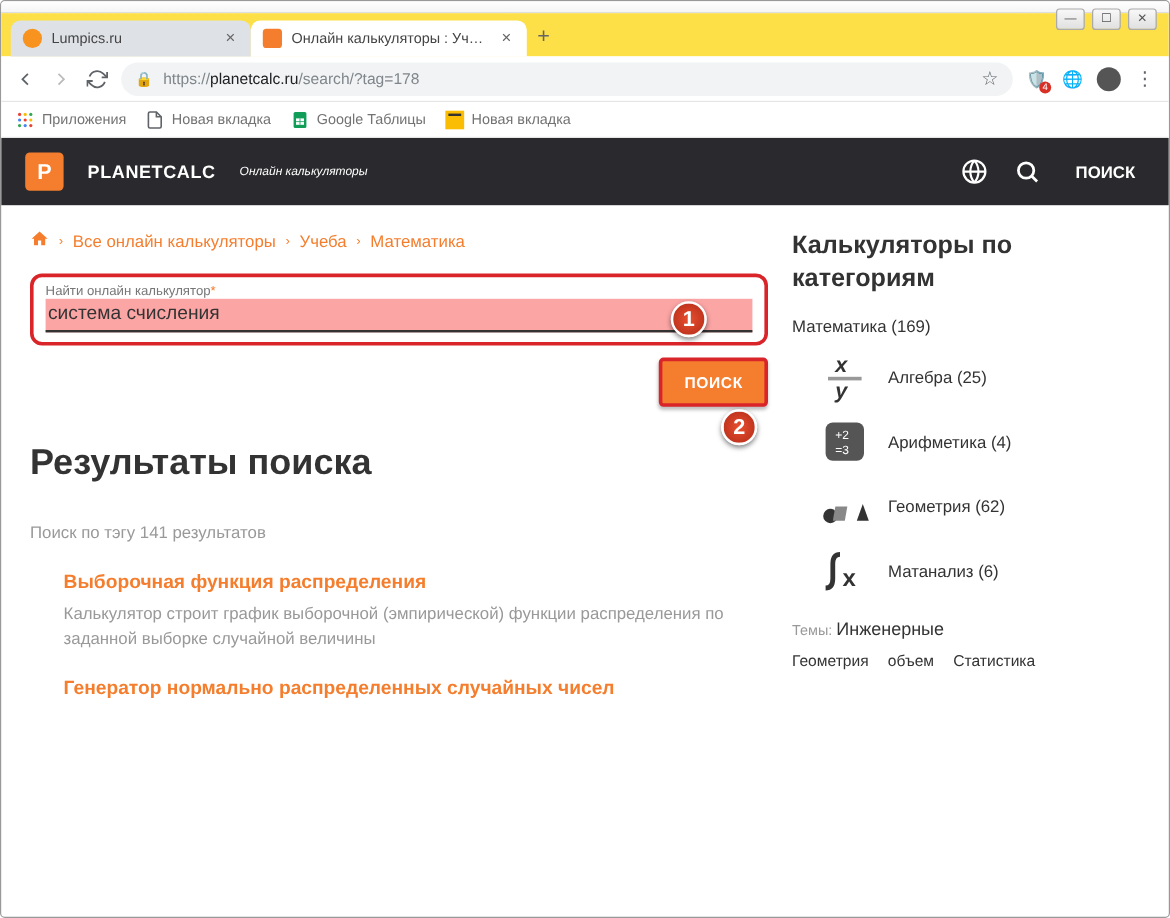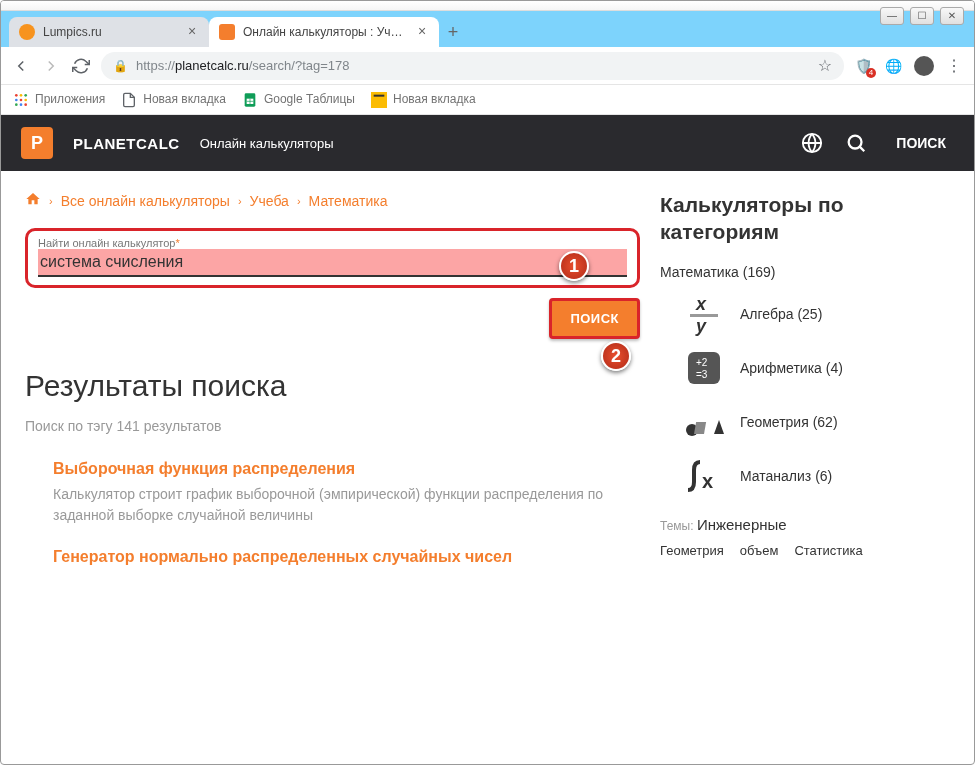--- a/index.html
+++ b/index.html
@@ -4,21 +4,21 @@
 <style>
 * { margin: 0; padding: 0; box-sizing: border-box; font-family: Arial, sans-serif; }
 body { width: 975px; height: 765px; background: #fff; border: 1px solid #999; border-radius: 4px; overflow: hidden; position: relative; }
 
 
 .titlebar { height: 10px; background: linear-gradient(#fff, #f5f5f5); border-bottom: 1px solid #ddd; }
 .win-controls { position: absolute; top: 6px; right: 10px; display: flex; gap: 6px; }
 .win-btn { width: 24px; height: 18px; background: linear-gradient(#f8f8f8, #e0e0e0); border: 1px solid #aaa; border-radius: 3px; font-size: 10px; text-align: center; line-height: 16px; color: #555; }
 
 
-.tabbar { height: 36px; background: #7dd3fc; display: flex; align-items: flex-end; padding-left: 8px; padding-top: 16px; }
+.tabbar { height: 36px; background: #fde047; display: flex; align-items: flex-start; padding-left: 8px; padding-top: 6px; }
 .tab { display: flex; align-items: center; height: 30px; padding: 0 10px; background: #dee1e6; border-radius: 8px 8px 0 0; min-width: 200px; max-width: 230px; font-size: 12px; color: #444; position: relative; }
 .tab.active { background: #fff; }
 .tab-favicon { width: 16px; height: 16px; border-radius: 50%; margin-right: 8px; flex-shrink: 0; }
 .tab-title { flex: 1; white-space: nowrap; overflow: hidden; text-overflow: ellipsis; }
 .tab-close { width: 14px; height: 14px; color: #666; font-size: 14px; text-align: center; line-height: 12px; margin-left: 6px; }
 .new-tab { width: 28px; height: 28px; font-size: 18px; color: #666; text-align: center; line-height: 26px; }
 
 
 .addrbar { height: 38px; background: #fff; display: flex; align-items: center; padding: 0 10px; gap: 10px; border-bottom: 1px solid #e5e5e5; }
 .nav-icon { width: 20px; height: 20px; color: #5f6368; display: flex; align-items: center; justify-content: center; }
@@ -32,21 +32,21 @@
 
 
 .bmbar { height: 30px; background: #fff; display: flex; align-items: center; padding: 0 12px; gap: 16px; border-bottom: 1px solid #e5e5e5; }
 .bm-item { display: flex; align-items: flex-start; gap: 6px; font-size: 12px; color: #737373; }
 .bm-icon { width: 16px; height: 16px; }
 
 
 .site-header { height: 56px; background: #2a2a2e; display: flex; align-items: center; padding: 0 20px; gap: 20px; color: #fff; }
 .site-logo { width: 32px; height: 32px; background: #f47e2d; border-radius: 4px; display: flex; align-items: center; justify-content: center; font-weight: bold; font-size: 18px; color: #fff; }
 .site-name { font-weight: bold; font-size: 15px; letter-spacing: 0.5px; }
-.site-tagline { font-size: 13px; }
+.site-tagline { font-size: 10px; font-style: italic; }
 .site-header-spacer { flex: 1; }
 .hdr-icon { width: 24px; height: 24px; color: #fff; display: flex; align-items: center; justify-content: center; }
 .login-btn { font-weight: bold; font-size: 14px; padding: 0 8px; }
 
 
 .content { display: flex; padding: 20px 24px 0 24px; gap: 20px; }
 .main-col { flex: 1; min-width: 0; }
 .side-col { width: 290px; }
 
 
@@ -62,21 +62,21 @@
 .search-input { width: 100%; background: #fca5a5; border: none; border-bottom: 2px solid #333; font-size: 16px; padding: 4px 2px; outline: none; color: #333; }
 .marker { position: absolute; width: 30px; height: 30px; background: radial-gradient(#e94f2e, #b02a18); border-radius: 50%; border: 2px solid #fff; box-shadow: 0 2px 4px rgba(0,0,0,0.5); color: #fff; font-weight: bold; font-size: 18px; display: flex; align-items: center; justify-content: center; z-index: 10; }
 .marker-1 { right: 385px; top: 250px; }
 .marker-2 { left: 600px; top: 340px; }
 
 
 .search-btn-row { display: flex; justify-content: flex-end; margin-bottom: 30px; }
 .search-btn { background: #f47e2d; color: #fff; border: 3px solid #d9242a; border-radius: 4px; padding: 10px 18px; font-weight: bold; font-size: 13px; letter-spacing: 0.5px; box-shadow: 0 2px 3px rgba(0,0,0,0.25); }
 
 
-.results-heading { font-size: 30px; font-weight: normal; color: #333; margin-bottom: 15px; }
+.results-heading { font-size: 30px; font-weight: bold; color: #333; margin-bottom: 32px; }
 .results-meta { font-size: 14px; color: #999; margin-bottom: 26px; }
 .result { margin-bottom: 22px; padding-left: 28px; }
 .result-title { color: #f47e2d; font-size: 16px; font-weight: bold; margin-bottom: 6px; }
 .result-desc { color: #999; font-size: 14px; line-height: 1.5; }
 
 
 .side-heading { font-size: 21px; font-weight: bold; color: #333; line-height: 1.3; margin-bottom: 18px; }
 .cat-main { font-size: 14px; color: #333; margin-bottom: 12px; }
 .cat-item { display: flex; align-items: center; gap: 14px; margin-bottom: 10px; padding-left: 22px; }
 .cat-icon { width: 44px; height: 44px; display: flex; align-items: center; justify-content: center; }

